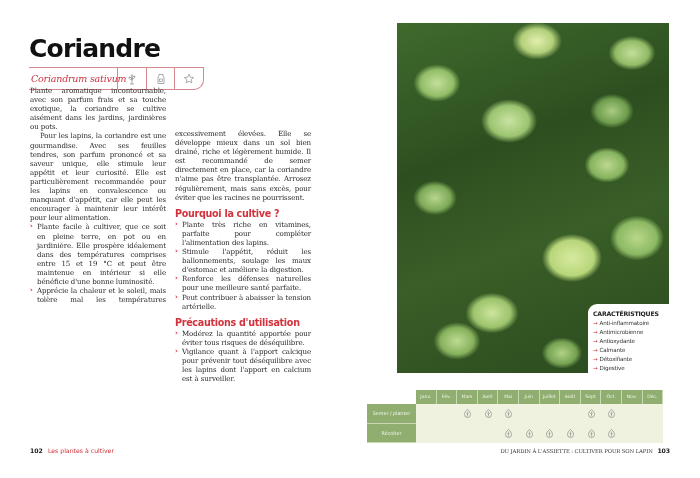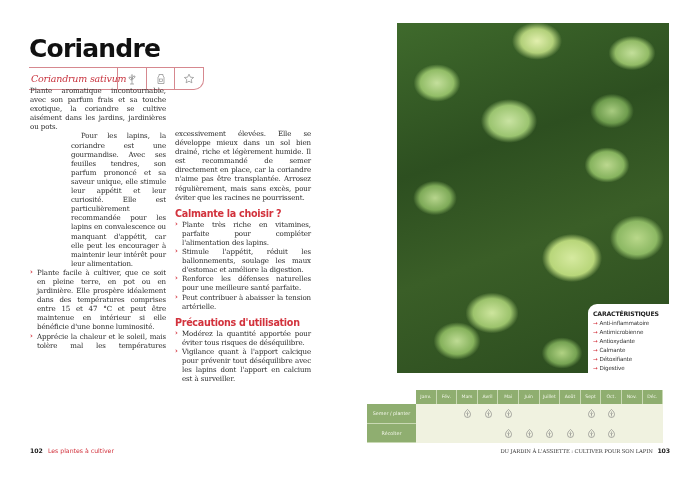--- a/index.html
+++ b/index.html
@@ -23,21 +23,21 @@
   }
   .latin-icon {
     width: 29px; border-left: 1px solid #d6888f; display: flex; align-items: center; justify-content: center;
   }
   .latin-icon svg { width: 12px; height: 12px; }
 
   .col { position: absolute; top: 86px; width: 136px; font-size: 7.05px; line-height: 9.1px; text-align: justify; letter-spacing: -0.1px; }
   .col1 { left: 30px; }
   .col2 { left: 175px; top: 97px; margin-top: 32px; }
   .col p { margin: 0; }
-  .col p.indent { text-indent: 10px; margin-left: 41px; }
+  .col p.indent { text-indent: 10px; }
   .section-title {
     font-family: "DejaVu Sans", sans-serif; font-weight: bold; color: #d2323c;
     font-size: 9.6px; line-height: 12px; margin-top: 6px; letter-spacing: -0.3px;
   }
   .bullets { list-style: none; }
   .bullets li { position: relative; padding-left: 7px; }
   .bullets li .arrow { position: absolute; left: 0; top: 0; color: #d2323c; font-family: "DejaVu Sans", sans-serif; font-weight: bold; font-size: 7px; }
 
   .photo {
     position: absolute; left: 397px; top: 23px; width: 272px; height: 350px;
@@ -108,28 +108,28 @@
     <svg viewBox="0 0 12 12">
         <path d="M6 1.2l1.4 3 3.2.3-2.4 2.1.7 3.2L6 8.2 3.1 9.8l.7-3.2L1.4 4.5l3.2-.3z" stroke="#888" stroke-width="0.7" fill="none"></path>
       </svg>
   </div>
 </div>
 
 <div class="col col1">
   <p>Plante aromatique incontournable, avec son parfum frais et sa touche exotique, la coriandre se cultive aisément dans les jardins, jardinières ou pots.</p>
   <p class="indent">Pour les lapins, la coriandre est une gourmandise. Avec ses feuilles tendres, son parfum prononcé et sa saveur unique, elle stimule leur appétit et leur curiosité. Elle est particulièrement recommandée pour les lapins en convalescence ou manquant d'appétit, car elle peut les encourager à maintenir leur intérêt pour leur alimentation.</p>
   <ul class="bullets">
-    <li><span class="arrow">›</span><span>Plante facile à cultiver, que ce soit en pleine terre, en pot ou en jardinière. Elle prospère idéalement dans des températures comprises entre 15 et 47 °C et peut être maintenue en intérieur si elle bénéficie d'une bonne luminosité.</span></li>
+    <li><span class="arrow">›</span><span>Plante facile à cultiver, que ce soit en pleine terre, en pot ou en jardinière. Elle prospère idéalement dans des températures comprises entre 15 et 19 °C et peut être maintenue en intérieur si elle bénéficie d'une bonne luminosité.</span></li>
     <li style="height:18px;overflow:hidden;"><span class="arrow">›</span><span>Apprécie la chaleur et le soleil, mais tolère mal les températures excessivement élevées. Elle se développe mieux dans un sol bien drainé, riche et légèrement humide. Il est recommandé de semer directement en place, car la coriandre n'aime pas être transplantée. Arrosez régulièrement, mais sans excès, pour éviter que les racines ne pourrissent.</span></li>
   </ul>
 </div>
 
 <div class="col col2">
   <p>excessivement élevées. Elle se développe mieux dans un sol bien drainé, riche et légèrement humide. Il est recommandé de semer directement en place, car la coriandre n'aime pas être transplantée. Arrosez régulièrement, mais sans excès, pour éviter que les racines ne pourrissent.</p>
-  <h2 class="section-title">Calmante la choisir ?</h2>
+  <h2 class="section-title">Pourquoi la cultive ?</h2>
   <ul class="bullets">
     <li><span class="arrow">›</span><span>Plante très riche en vitamines, parfaite pour compléter l'alimentation des lapins.</span></li>
     <li><span class="arrow">›</span><span>Stimule l'appétit, réduit les ballonnements, soulage les maux d'estomac et améliore la digestion.</span></li>
     <li><span class="arrow">›</span><span>Renforce les défenses naturelles pour une meilleure santé parfaite.</span></li>
     <li><span class="arrow">›</span><span>Peut contribuer à abaisser la tension artérielle.</span></li>
   </ul>
   <h2 class="section-title">Précautions d'utilisation</h2>
   <ul class="bullets">
     <li><span class="arrow">›</span><span>Modérez la quantité apportée pour éviter tous risques de déséquilibre.</span></li>
     <li><span class="arrow">›</span><span>Vigilance quant à l'apport calcique pour prévenir tout déséquilibre avec les lapins dont l'apport en calcium est à surveiller.</span></li>

